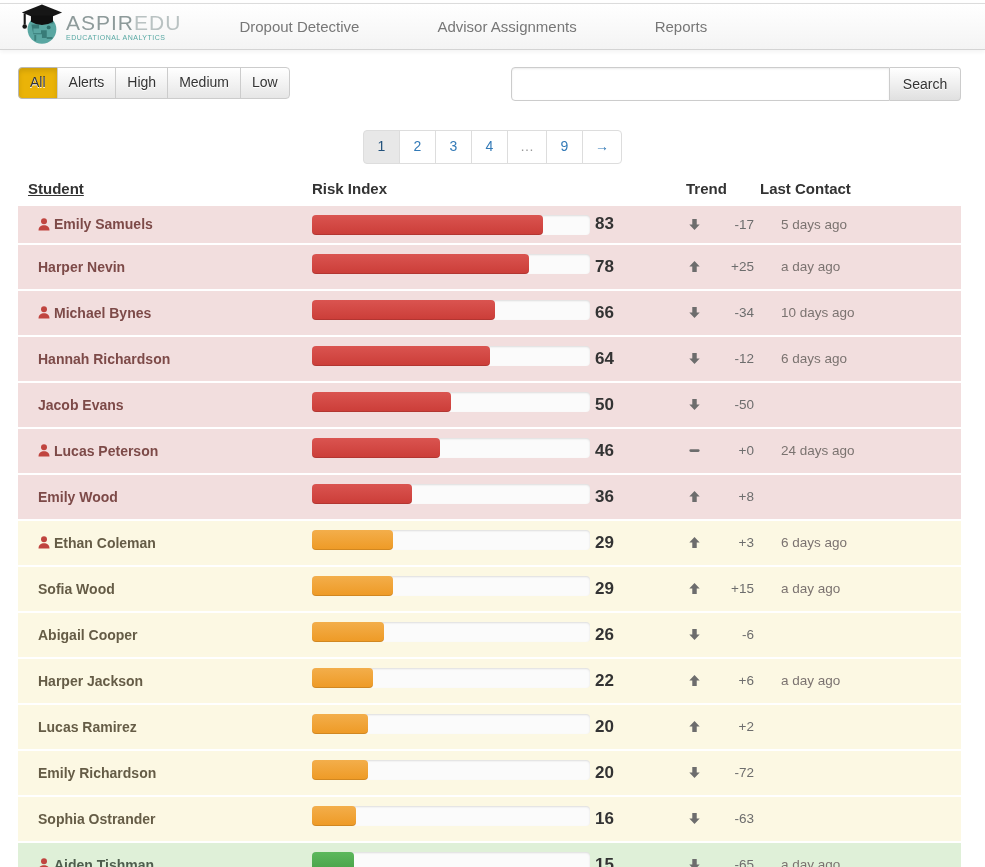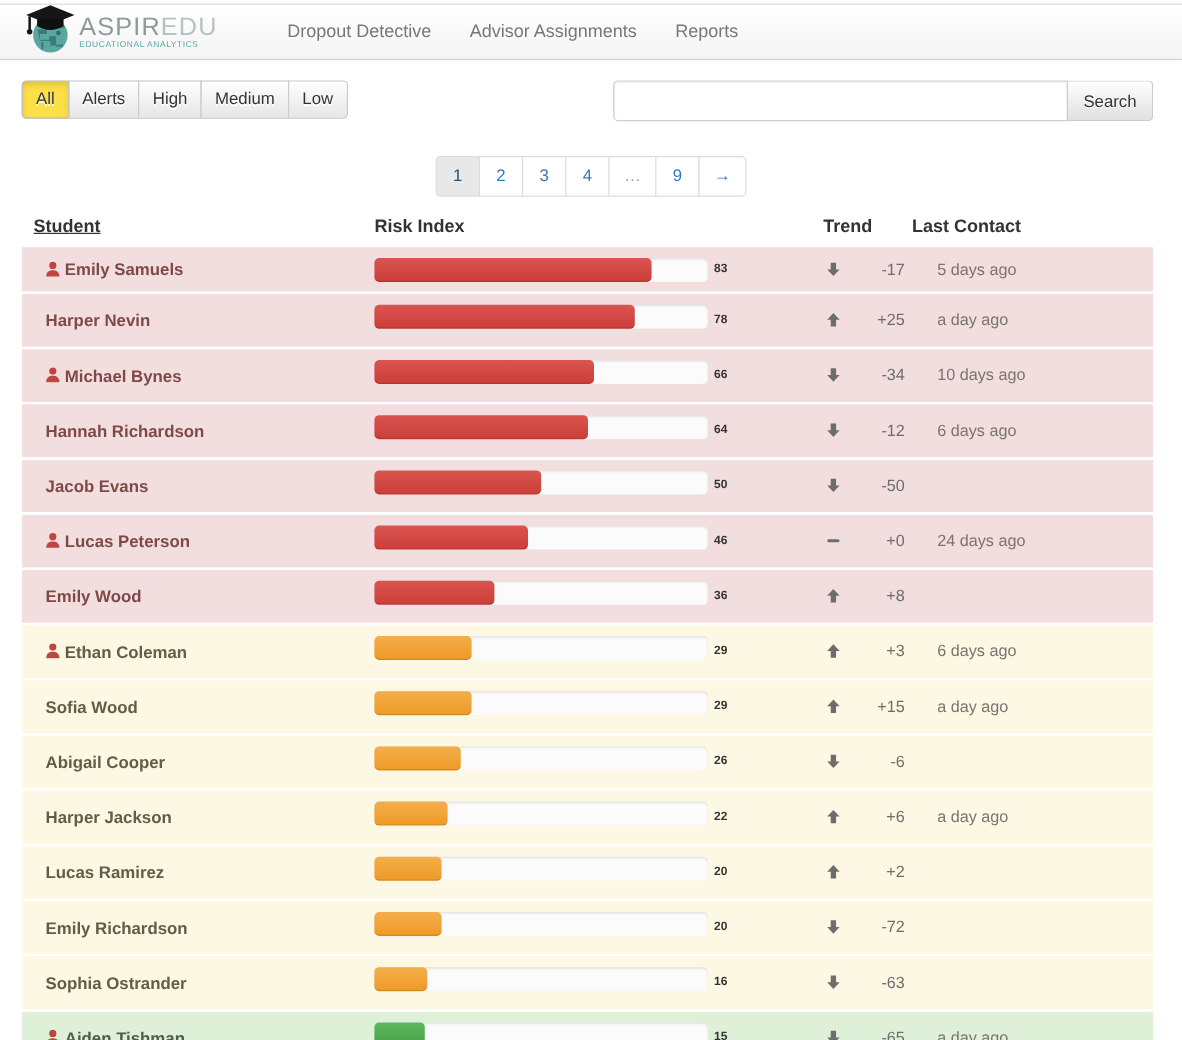--- a/index.html
+++ b/index.html
@@ -10,32 +10,32 @@
   .navbar { margin-top:3px; height:47px; background:linear-gradient(to bottom,#ffffff 0%,#f4f4f4 100%);
     border-top:1px solid #dcdcdc; border-bottom:1px solid #d4d4d4;
     box-shadow:0 2px 4px rgba(0,0,0,.05); display:flex; align-items:center; padding:0 18px; }
   .brand { display:flex; align-items:center; gap:2px; cursor:pointer; }
   .brand-logo { width:46px; height:45px; margin-top:-2px; flex:0 0 auto; }
   .brand-text { line-height:1; }
   .brand-name { font-size:21px; letter-spacing:1px; font-weight:400; }
   .brand-name .p1 { color:#8d9a9a; }
   .brand-name .p2 { color:#b9c2c2; }
   .brand-tag { font-size:7px; color:#57a8a3; letter-spacing:.5px; margin-top:1px; }
-  .nav-links { display:flex; align-items:flex-start; margin-left:42px; }
+  .nav-links { display:flex; align-items:flex-start; margin-left:42px;gap:46px; }
   .nav-link { font-size:15px; color:#777; padding:14px 16px; cursor:pointer; }
 
   
   .toolbar { margin-top:17px; padding:0 24px 0 18px; display:flex; align-items:flex-start; justify-content:space-between; }
   .btn-group { display:inline-flex; }
   .btn { font-size:14px; color:#333; padding:6px 11px; border:1px solid #ccc;
     background:linear-gradient(to bottom,#ffffff 0%,#e6e6e6 100%);
     text-shadow:0 1px 0 #fff; cursor:pointer; margin-left:-1px; line-height:1.25; }
   .btn:first-child { border-radius:4px 0 0 4px; margin-left:0; }
   .btn:last-child { border-radius:0 4px 4px 0; }
-  .btn.active { background:#fde047; box-shadow:inset 0 3px 5px rgba(0,0,0,.12); border-color:#b8b8b8; }
+  .btn.active { background:#eab308; box-shadow:inset 0 3px 5px rgba(0,0,0,.12); border-color:#b8b8b8; }
   .search-group { display:flex; }
   .search-input { width:379px; height:34px; border:1px solid #ccc; border-radius:4px 0 0 4px;
     padding:6px 12px; font-size:14px; box-shadow:inset 0 1px 2px rgba(0,0,0,.08); outline:none; }
   .search-btn { width:71px; height:34px; font-size:14px; color:#333; border:1px solid #ccc; border-left:none;
     background:linear-gradient(to bottom,#ffffff 0%,#e0e0e0 100%); border-radius:0 4px 4px 0;
     text-shadow:0 1px 0 #fff; cursor:pointer; }
 
   
   .pager-wrap { margin-top:29px; display:flex; justify-content:center; }
   .pager { display:inline-flex; }
@@ -66,21 +66,21 @@
   .name { font-size:14px; font-weight:bold; }
 
   .bar-track { position:absolute; left:294px; top:9px; width:278px; height:20px; background:#fbfbfb;
     border-radius:4px; box-shadow:inset 0 1px 2px rgba(0,0,0,.12); }
   .bar-fill { height:100%; border-radius:4px; box-shadow:inset 0 -1px 0 rgba(0,0,0,.12); }
   .bar-danger  { background:linear-gradient(to bottom,#da5450 0%,#cb3d38 100%); }
   .bar-warning { background:linear-gradient(to bottom,#f3ae4b 0%,#ee9a25 100%); }
   .bar-success { background:linear-gradient(to bottom,#5cb85c 0%,#48a048 100%); }
 
   .rval { position:absolute; left:577px; top:0; width:32px; height:100%; display:flex; align-items:center;
-    font-size:10px; font-weight:bold; color:#333;text-align:right; }
+    font-size:17px; font-weight:bold; color:#333;text-align:right; }
   .trend-cell { position:absolute; left:668px; top:0; height:100%; width:16px; display:flex; align-items:center; justify-content:center; }
   .tval { position:absolute; left:690px; top:0; width:46px; height:100%; display:flex; align-items:center; justify-content:flex-end;
     font-size:13.5px; color:#6d6d6d; }
   .lc { position:absolute; left:763px; top:0; height:100%; display:flex; align-items:center; font-size:13.5px; color:#7b7370; }
   .trow.partial { height:3px; background-color:#e9f5e3; border-top:2px solid #f7fbf4; cursor:default; }
 </style>
 </head>
 <body>
 
 <div class="navbar">

